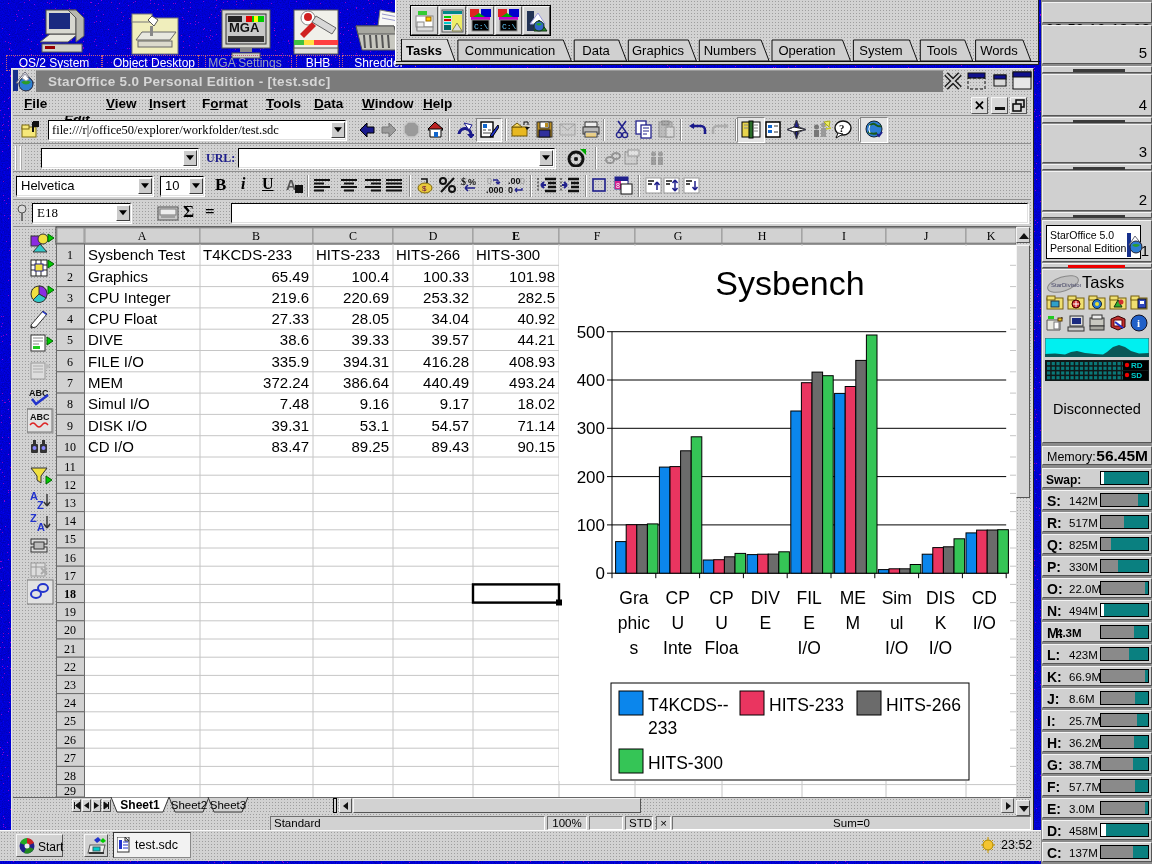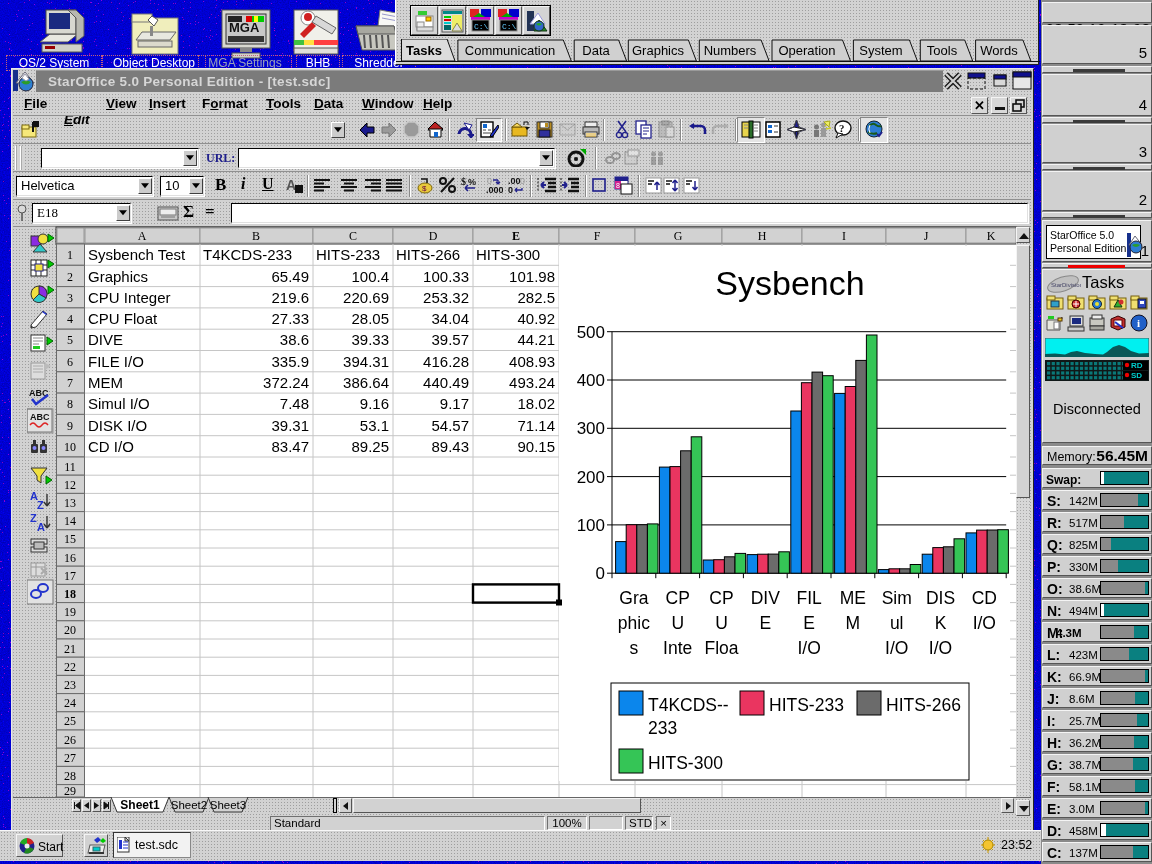--- a/index.html
+++ b/index.html
@@ -228,20 +228,21 @@
       <rect x="2" y="6" width="8" height="7" fill="#d8d8d8" stroke="#111" stroke-width="1.6"></rect>
     </svg></div>
 <div class="abs" style="left:13px;top:115px;width:1018px;height:1px;background:#909090;z-index:6;"></div>
 
 <div class="abs" style="left:13px;top:116px;width:1018px;height:28px;z-index:6;border-bottom:1px solid #909090;">
  <svg class="abs" style="left:8px;top:5px" width="20" height="19">
       <rect x="1" y="6" width="14" height="10" fill="#f6e87a" stroke="#7a6a10"></rect>
       <rect x="1" y="4" width="7" height="4" fill="#f6e87a" stroke="#7a6a10"></rect>
       <path d="M12 1 v10 M12 1 h5 v4 h-5" fill="#111" stroke="#111" stroke-width="2"></path>
     </svg>
+ <div class="abs white-field" style="left:35px;top:4px;width:298px;height:20px;font-family:'Liberation Serif',serif;font-size:12.5px;line-height:18px;padding-left:3px;white-space:nowrap;overflow:hidden;">file:///r|/office50/explorer/workfolder/test.sdc</div>
  <div class="combo-arrow" style="left:318px;top:6px;width:14px;height:16px;"></div>
  <svg class="abs" style="left:346px;top:6px" width="16" height="16">
       <polygon points="1,8 8,1 8,5 15,5 15,11 8,11 8,15" fill="#1a1a8c" stroke="#000"></polygon>
     </svg>
  <svg class="abs" style="left:368px;top:6px" width="16" height="16">
       <polygon points="15,8 8,1 8,5 1,5 1,11 8,11 8,15" fill="#9a9a9a" stroke="#777"></polygon>
     </svg>
  <svg class="abs" style="left:390px;top:5px" width="17" height="17">
       <polygon points="5,1 12,1 16,5 16,12 12,16 5,16 1,12 1,5" fill="#9a9a9a" stroke="#c8c8c8" stroke-width="1.5"></polygon>
     </svg>
@@ -887,20 +888,21 @@
 <div class="abs raised" style="left:1001px;top:798px;width:13px;height:15px;z-index:12;background:#d2d2d2;">
     <div style="position:absolute;left:4px;top:3px;border:4.5px solid transparent;border-left:5px solid #111;border-right:none;"></div>
   </div>
 <div class="abs" style="left:13px;top:814px;width:1018px;height:17px;z-index:9;font-size:11.5px;">
 <div class="abs sunken" style="left:0px;top:16px;width:255px;height:14px;background:#d2d2d2;text-align:left;line-height:12px;padding:0 3px;overflow:hidden;">Sheet 1 / 3</div>
 <div class="abs sunken" style="left:257px;top:2px;width:275px;height:30px;background:#d2d2d2;text-align:left;line-height:12px;padding:0 3px;overflow:hidden;">Standard</div>
 <div class="abs sunken" style="left:534px;top:2px;width:40px;height:14px;background:#d2d2d2;text-align:center;line-height:12px;padding:0 3px;overflow:hidden;">100%</div>
 <div class="abs sunken" style="left:576px;top:2px;width:34px;height:14px;background:#d2d2d2;text-align:left;line-height:12px;padding:0 3px;overflow:hidden;"></div>
 <div class="abs sunken" style="left:612px;top:2px;width:28px;height:14px;background:#d2d2d2;text-align:center;line-height:12px;padding:0 3px;overflow:hidden;">STD</div>
 <div class="abs sunken" style="left:643px;top:2px;width:15px;height:14px;background:#d2d2d2;text-align:center;line-height:12px;padding:0 3px;overflow:hidden;">×</div>
+<div class="abs sunken" style="left:659px;top:2px;width:359px;height:14px;background:#d2d2d2;text-align:center;line-height:12px;padding:0 3px;overflow:hidden;">Sum=0</div>
 </div>
 <div class="abs dot" style="left:0px;top:830px;width:1045px;height:31px;z-index:12;border-top:1px solid #f8f8f8;"></div>
 <div class="abs raised" style="left:16px;top:834px;width:47px;height:23px;z-index:13;background:#d2d2d2;">
     <svg width="16" height="16" style="position:absolute;left:2px;top:3px">
       <circle cx="8" cy="8" r="7.5" fill="#20208c"></circle>
       <path d="M8 8 L8 0 A8 8 0 0 1 15 5 z" fill="#c22"></path>
       <path d="M8 8 L1 5 A8 8 0 0 1 8 0 z" fill="#2a2"></path>
       <path d="M8 8 L15 11 A8 8 0 0 1 5 15 z" fill="#282"></path>
       <circle cx="8" cy="8" r="2.5" fill="#eee"></circle>
     </svg>
@@ -1151,21 +1153,21 @@
   </div>
 <div class="abs raised" style="left:1042px;top:556px;width:110px;height:20px;z-index:15;background:#d0d0d0;">
     <div style="position:absolute;left:4px;top:2px;font-size:14px;font-weight:bold;">P:</div>
     <div style="position:absolute;left:26px;top:4px;font-size:11.5px;">330M</div>
     <div style="position:absolute;left:57px;top:2px;width:49px;height:14px;border:1px solid #000;background:#0a8080;">
       <div style="position:absolute;left:0;top:0;width:17px;height:12px;background:#8a8a8a;"></div>
     </div>
   </div>
 <div class="abs raised" style="left:1042px;top:578px;width:110px;height:20px;z-index:15;background:#d0d0d0;">
     <div style="position:absolute;left:4px;top:2px;font-size:14px;font-weight:bold;">O:</div>
-    <div style="position:absolute;left:26px;top:4px;font-size:11.5px;">38.6M</div>
+    <div style="position:absolute;left:26px;top:4px;font-size:11.5px;">22.0M</div>
     <div style="position:absolute;left:57px;top:2px;width:49px;height:14px;border:1px solid #000;background:#0a8080;">
       <div style="position:absolute;left:0;top:0;width:44px;height:12px;background:#8a8a8a;"></div>
     </div>
   </div>
 <div class="abs raised" style="left:1042px;top:600px;width:110px;height:20px;z-index:15;background:#d0d0d0;">
     <div style="position:absolute;left:4px;top:2px;font-size:14px;font-weight:bold;">N:</div>
     <div style="position:absolute;left:26px;top:4px;font-size:11.5px;">494M</div>
     <div style="position:absolute;left:57px;top:2px;width:49px;height:14px;border:1px solid #000;background:#0a8080;">
       <div style="position:absolute;left:0;top:0;width:3px;height:12px;background:#fff;"></div>
     </div>
@@ -1214,21 +1216,21 @@
   </div>
 <div class="abs raised" style="left:1042px;top:754px;width:110px;height:20px;z-index:15;background:#d0d0d0;">
     <div style="position:absolute;left:4px;top:2px;font-size:14px;font-weight:bold;">G:</div>
     <div style="position:absolute;left:26px;top:4px;font-size:11.5px;">38.7M</div>
     <div style="position:absolute;left:57px;top:2px;width:49px;height:14px;border:1px solid #000;background:#0a8080;">
       <div style="position:absolute;left:0;top:0;width:32px;height:12px;background:#8a8a8a;"></div>
     </div>
   </div>
 <div class="abs raised" style="left:1042px;top:776px;width:110px;height:20px;z-index:15;background:#d0d0d0;">
     <div style="position:absolute;left:4px;top:2px;font-size:14px;font-weight:bold;">F:</div>
-    <div style="position:absolute;left:26px;top:4px;font-size:11.5px;">58.1M</div>
+    <div style="position:absolute;left:26px;top:4px;font-size:11.5px;">57.7M</div>
     <div style="position:absolute;left:57px;top:2px;width:49px;height:14px;border:1px solid #000;background:#0a8080;">
       <div style="position:absolute;left:0;top:0;width:34px;height:12px;background:#8a8a8a;"></div>
     </div>
   </div>
 <div class="abs raised" style="left:1042px;top:798px;width:110px;height:20px;z-index:15;background:#d0d0d0;">
     <div style="position:absolute;left:4px;top:2px;font-size:14px;font-weight:bold;">E:</div>
     <div style="position:absolute;left:26px;top:4px;font-size:11.5px;">3.0M</div>
     <div style="position:absolute;left:57px;top:2px;width:49px;height:14px;border:1px solid #000;background:#0a8080;">
       <div style="position:absolute;left:0;top:0;width:44px;height:12px;background:#8a8a8a;"></div>
     </div>

